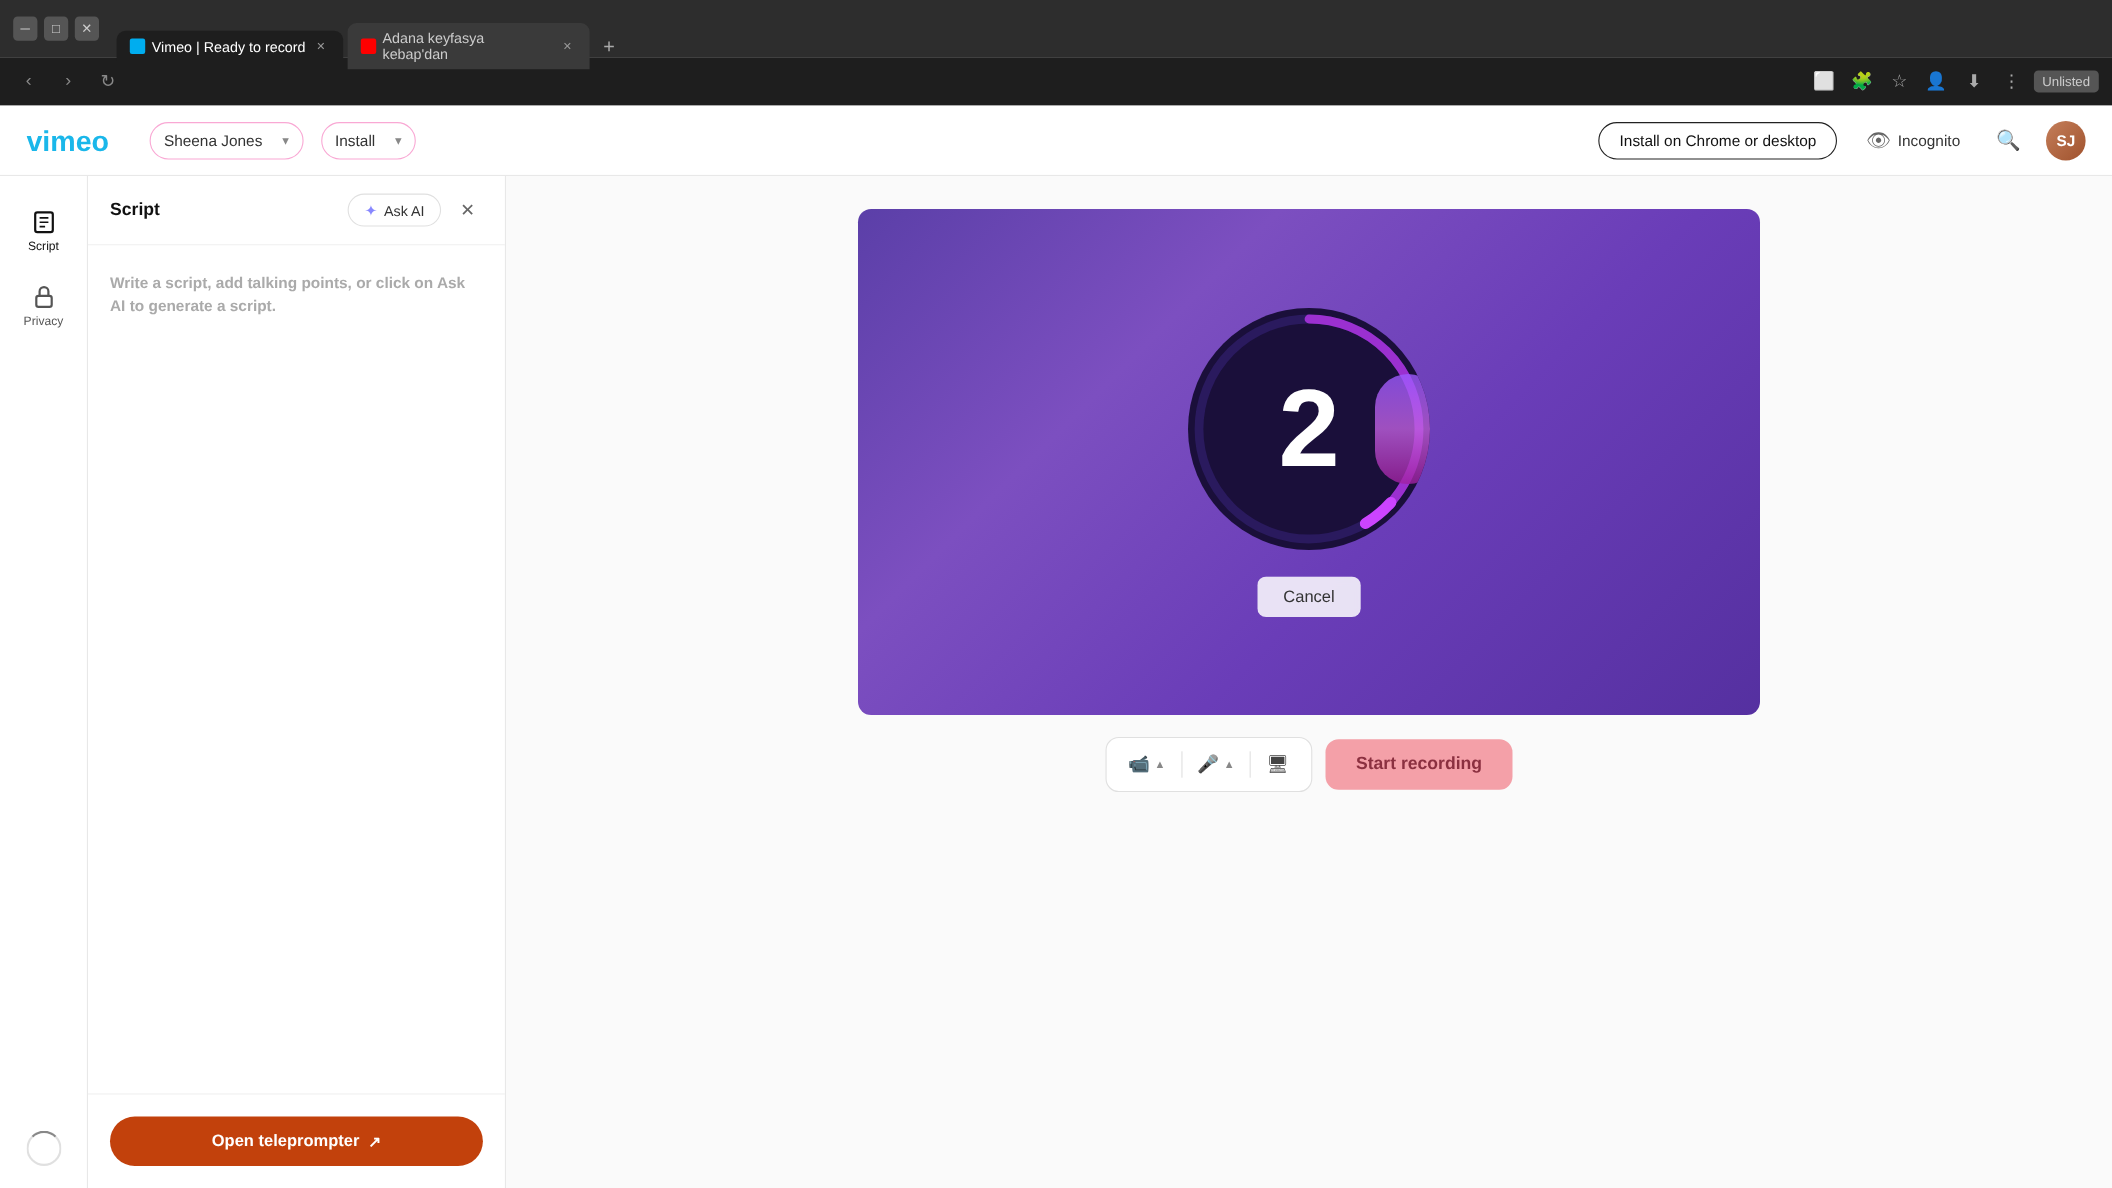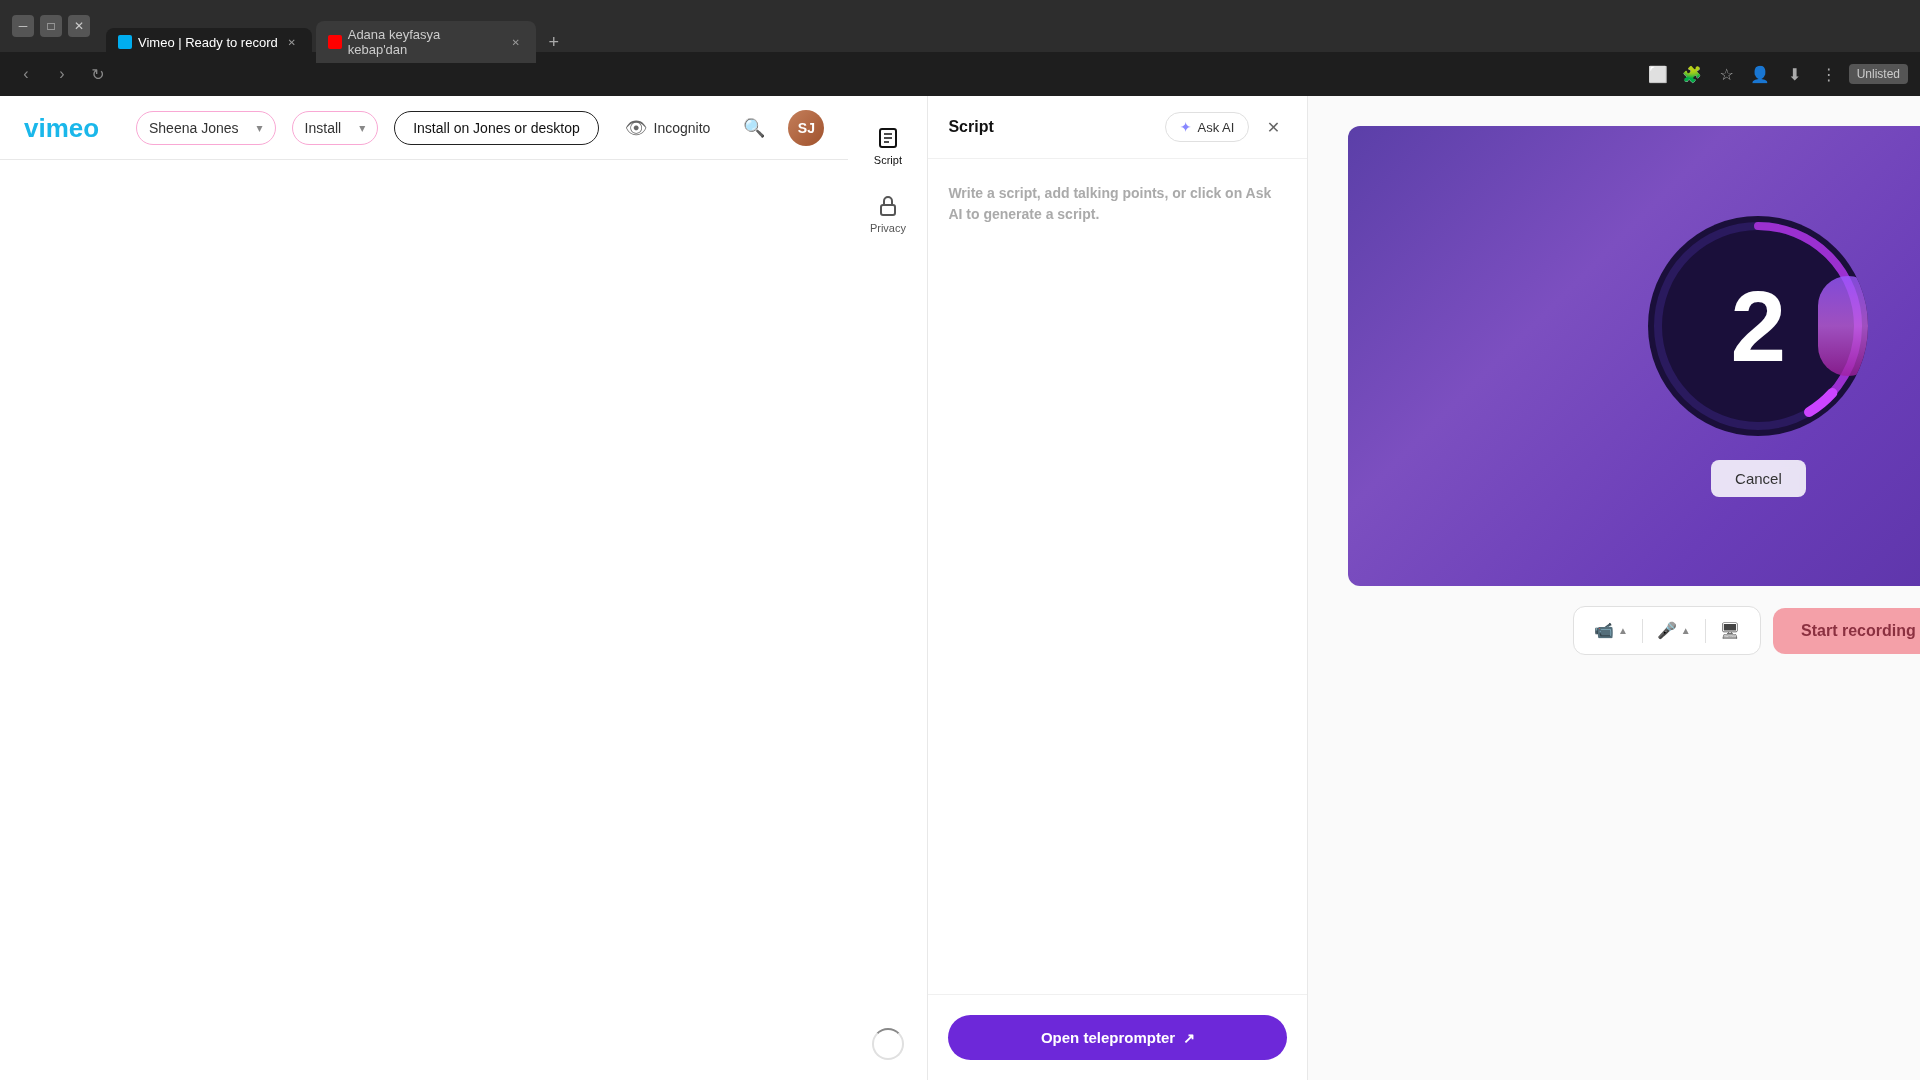--- a/index.html
+++ b/index.html
@@ -120,20 +120,21 @@
       padding: 3px 8px;
       border-radius: 4px;
     }
 
     
     .app-container {
       width: 100%;
       height: calc(1080px - 96px);
       background: #fff;
       display: flex;
+      flex-direction: column;
     }
 
     
     .app-header {
       height: 64px;
       border-bottom: 1px solid #e8e8e8;
       display: flex;
       align-items: center;
       padding: 0 24px;
       gap: 16px;
@@ -304,21 +305,21 @@
       line-height: 1.5;
       font-weight: bold;
     }
     .script-panel-bottom {
       margin-top: auto;
       padding: 20px;
       border-top: 1px solid #f0f0f0;
     }
     .teleprompter-btn {
       width: 100%;
-      background: #6d28d9;
+      background: #c2410c;
       color: #fff;
       border: none;
       border-radius: 24px;
       padding: 14px 20px;
       font-size: 15px;
       font-weight: 600;
       cursor: pointer;
       display: flex;
       align-items: center;
       justify-content: center;
@@ -511,21 +512,21 @@
     </div>
     <div class="header-dropdown">
       <span>Sheena Jones</span>
       <span class="chevron">▾</span>
     </div>
     <div class="header-dropdown">
       <span>Install</span>
       <span class="chevron">▾</span>
     </div>
     <div class="header-right">
-      <button class="install-btn">Install on Jones or desktop</button>
+      <button class="install-btn">Install on Chrome or desktop</button>
       <div class="unlisted-btn">
         <span style="font-size:18px; color:#666;">👁</span>
         <span>Incognito</span>
       </div>
       <div class="search-btn">
         <span>🔍</span>
       </div>
       <div class="avatar">SJ</div>
     </div>
   </div>

